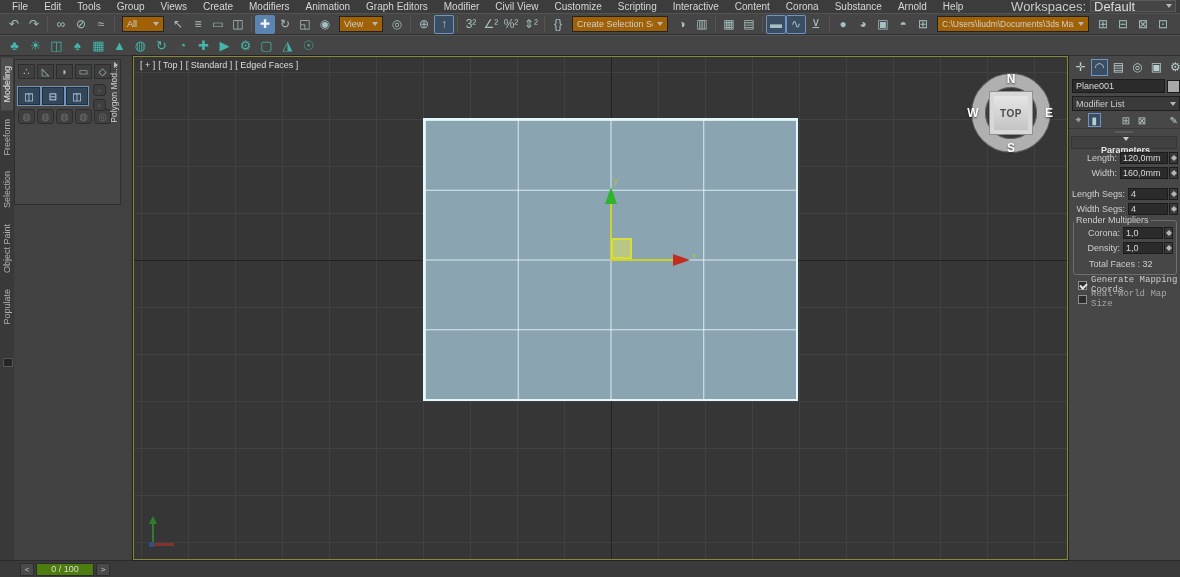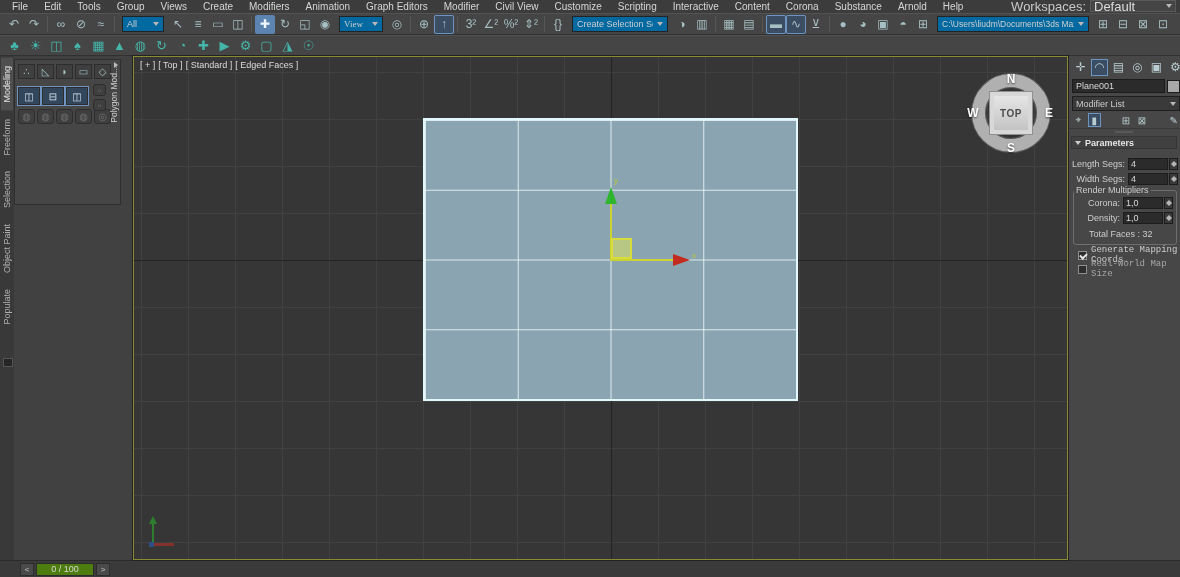--- a/index.html
+++ b/index.html
@@ -16,21 +16,21 @@
 
   
   .toolbar { height:22px; background:#454545; border-top:1px solid #535353; border-bottom:1px solid #313131;
     display:flex; align-items:center; padding:0 4px; }
   .tgroup { display:flex; align-items:center; }
   .tbtn { width:20px; height:19px; display:flex; align-items:center; justify-content:center;
     font-size:12px; color:#a6bfc2; border-radius:2px; cursor:default; }
   .tbtn.active { background:#5b84b1; color:#eef5fb; }
   .tbtn.hl { box-shadow:inset 0 0 0 1px #6e95c2; background:#3b4d63; }
   .tbtn.sep { width:1px; height:16px; background:#333; border-right:1px solid #565656; margin:0 3px; border-radius:0; }
-  .dd { height:16px; background:#0369a1; border:1px solid #232323; display:flex; align-items:center;
+  .dd { height:16px; background:#a16207; border:1px solid #232323; display:flex; align-items:center;
     justify-content:space-between; font-size:9px; color:#cfcfcf; padding:0 4px; margin:0 4px; gap:4px; white-space:nowrap; overflow:hidden; }
   .caret { width:0; height:0; border-left:3px solid transparent; border-right:3px solid transparent; border-top:4px solid #b8b8b8; flex:none; }
   .toolbar2 .tbtn { color:#45b5a9; font-size:13px; width:21px; }
 
   
   .main { display:flex; height:504px; }
   .left-col { width:133px; background:#414141; position:relative; flex:none; }
   .tabstrip { position:absolute; left:0; top:0; bottom:0; width:14px; background:#393939; display:flex; flex-direction:column; align-items:center; padding-top:2px; }
   .vtab { writing-mode:vertical-rl; transform:rotate(180deg); font-size:9px; color:#b2b2b2;
     padding:8px 1px; white-space:nowrap; cursor:default; }
@@ -104,21 +104,21 @@
   .stack { height:70px; margin:1px 0 0 4px; background:#303030; border:1px solid #cfcfcf; }
   .stack-row { height:13px; display:flex; align-items:center; gap:4px; padding-left:6px;
     background:linear-gradient(#6a92c6,#4a74a8); color:#fff; }
   .bulb { width:7px; height:7px; border-radius:50%; background:#ddd; box-shadow:inset 0 0 1px #666; flex:none; }
   .stack-tools { height:17px; display:flex; align-items:center; gap:3px; padding-left:4px; border-bottom:1px solid #393939; }
   .st-btn { width:15px; height:14px; display:flex; align-items:center; justify-content:center; font-size:10px; color:#b9cdd0; }
   .st-btn.hl { box-shadow:inset 0 0 0 1px #6e95c2; background:#3b4d63; }
   .drag-handle { height:5px; display:flex; justify-content:center; align-items:center; }
   .drag-handle i { width:18px; height:2px; background:#5a5a5a; }
   .rollout-hdr { height:13px; margin:2px 3px 2px 3px; display:flex; align-items:center; gap:4px;
-    background:#404040; border:1px solid #353535; font-weight:bold; color:#e6e6e6; padding-left:3px; }
+    background:#404040; border:1px solid #353535; font-weight:bold; color:#e6e6e6; padding-left:3px;flex-direction:column; }
   .ro-arrow { width:0; height:0; border-left:3px solid transparent; border-right:3px solid transparent; border-top:4px solid #ccc; }
   .prow { height:14px; display:flex; align-items:center; padding:0 2px 0 4px; margin-bottom:1px; }
   .prow .plabel { flex:1; text-align:right; margin-right:3px; white-space:nowrap; }
   .pinput { width:48px; height:12px; background:#2b2b2b; border:1px solid #1c1c1c; color:#d8d8d8;
     display:flex; align-items:center; padding-left:2px; flex:none; }
   .spinner { width:9px; height:12px; background:#3a3a3a; border:1px solid #1c1c1c; position:relative; flex:none; margin-left:1px; }
   .spinner::before { content:""; position:absolute; left:1px; top:2px; border-left:3px solid transparent;
     border-right:3px solid transparent; border-bottom:3px solid #b5b5b5; }
   .spinner::after { content:""; position:absolute; left:1px; bottom:2px; border-left:3px solid transparent;
     border-right:3px solid transparent; border-top:3px solid #b5b5b5; }
@@ -194,21 +194,21 @@
   <span class="tbtn">↖</span>
       <span class="tbtn">≡</span>
       <span class="tbtn">▭</span>
       <span class="tbtn">◫</span>
       <span class="tbtn sep"></span>
       <span class="tbtn active">✚</span>
       <span class="tbtn">↻</span>
       <span class="tbtn">◱</span>
       <span class="tbtn">◉</span>
     </div>
-  <span class="dd" style="width:44px;font-family:Liberation Serif, serif;">
+  <span class="dd" style="width:44px;">
     <span>View</span>
     <span class="caret"></span>
   </span>
   <div class="tgroup">
 
   <span class="tbtn">◎</span>
       <span class="tbtn sep"></span>
       <span class="tbtn">⊕</span>
       <span class="tbtn hl">↑</span>
       <span class="tbtn sep"></span>
@@ -386,20 +386,33 @@
         <span class="st-btn">✎</span>
       </div>
     <div class="drag-handle">
         <i></i>
       </div>
     <div class="rollout-hdr">
       <span class="ro-arrow"></span>
       <span>Parameters</span>
     </div>
 
+    <div>
+
+    <div class="prow">
+        <span class="plabel">Length:</span>
+        <span class="pinput">120,0mm</span>
+        <span class="spinner"></span>
+      </div>
+        <div class="prow">
+        <span class="plabel">Width:</span>
+        <span class="pinput">160,0mm</span>
+        <span class="spinner"></span>
+      </div>
+      </div>
     <div style="height:6px;"></div>
     <div>
 
     <div class="prow">
         <span class="plabel">Length Segs:</span>
         <span class="pinput" style="width:40px;">4</span>
         <span class="spinner"></span>
       </div>
         <div class="prow">
         <span class="plabel">Width Segs:</span>

